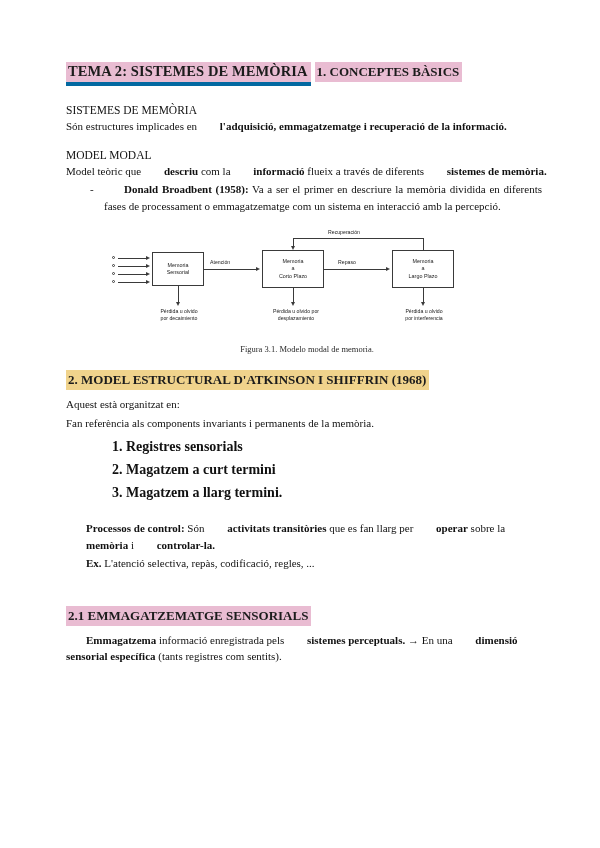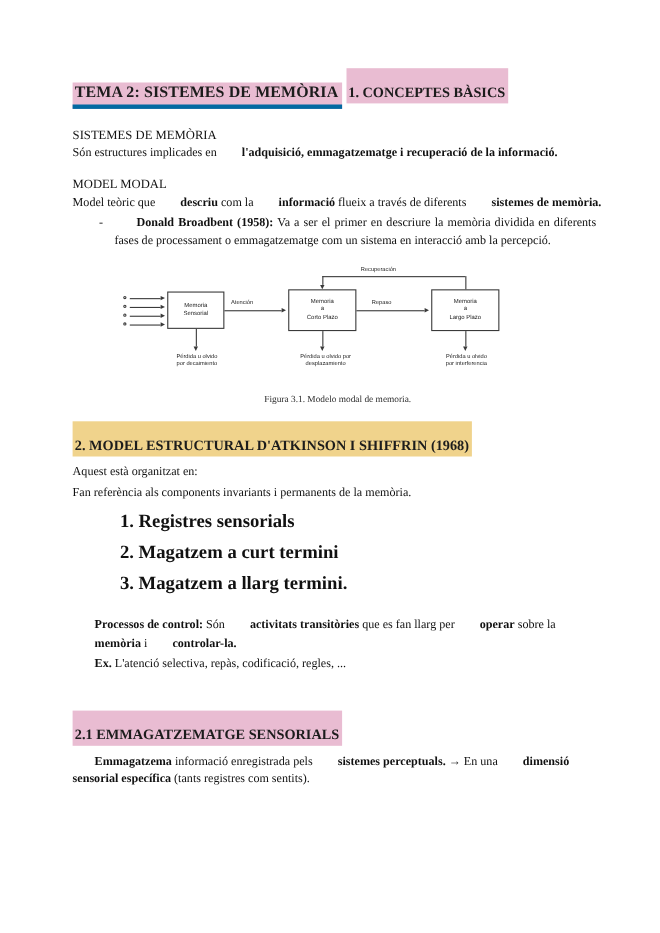--- a/index.html
+++ b/index.html
@@ -32,21 +32,21 @@
     border-bottom: 4px solid #0369a1;
     letter-spacing: 0.1px;
     margin-bottom: 16px;
   }
   h2.section {
     font-size: 13px;
     font-weight: bold;
     color: #1c1c1c;
     background: #f0d38c;
     display: inline-block;
-    padding: 14px 3px 2px 2px;
+    padding: 2px 3px 2px 2px;
     margin: 0 0 6px 0;
   }
   h2.section.pink {
     background: #e9bcd2;
   }
   .sub-head {
     font-size: 11.5px;
     font-weight: normal;
     margin: 2px 0 2px 0;
   }
@@ -76,21 +76,21 @@
   }
   ul.dash > li:before {
     content: "-";
     position: absolute;
     left: -14px;
     top: 0;
   }
   ol.num {
     margin: 4px 0 0 0;
     padding: 0 0 0 60px;
-    font-size: 17px;
+    font-size: 14px;
     line-height: 1.65;
   }
   ol.num li {
     font-weight: bold;
   }
 
   
   .figure-wrap {
     margin: 14px 0 0 0;
     display: flex;

